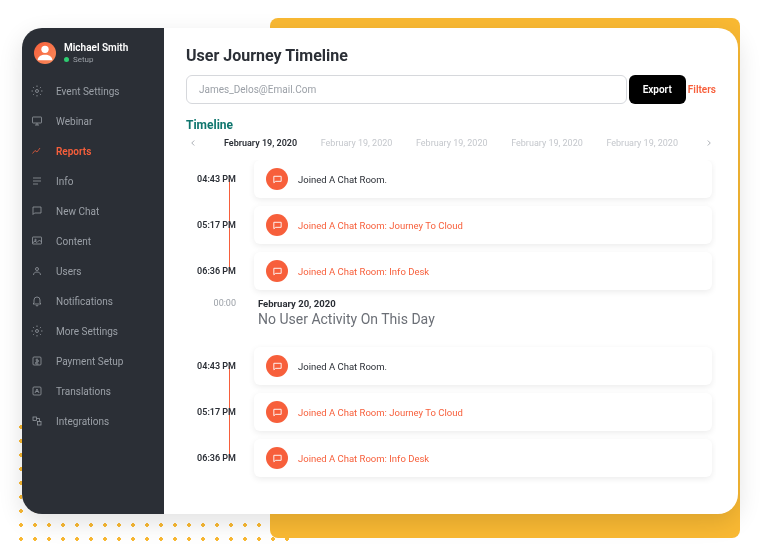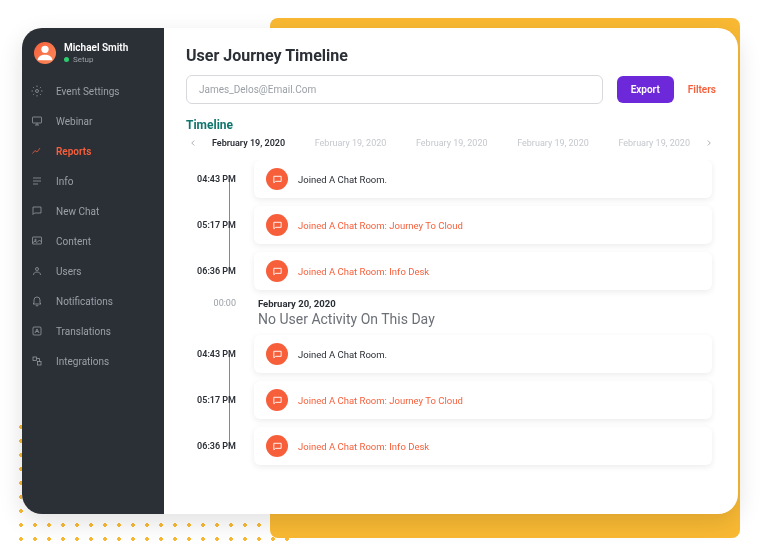--- a/index.html
+++ b/index.html
@@ -13,42 +13,42 @@
 .profile-info{display:flex;flex-direction:column;gap:2px}
 .profile-name{color:#fff;font-size:10px;font-weight:600}
 .status{display:flex;align-items:center;gap:4px;font-size:8px;color:#9ba0a7}
 .status-dot{width:5px;height:5px;border-radius:50%;background:#2ecc71}
 .nav-item{display:flex;align-items:center;gap:12px;padding:8px 8px;cursor:pointer}
 .nav-item.active{color:#f75f3b;font-weight:600}
 .nav-icon{width:14px;height:14px;display:flex;align-items:center;justify-content:center;flex-shrink:0}
 .nav-icon svg{width:12px;height:12px;stroke:currentColor;fill:none;stroke-width:1.5}
 .main{flex:1;padding:18px 22px;overflow:hidden;display:flex;flex-direction:column}
 .title{font-size:16px;font-weight:700;color:#2b2f36;margin-bottom:10px}
-.search-row{display:flex;gap:14px;align-items:center;margin-bottom:14px}
+.search-row{display:flex;gap:2px;margin-bottom:14px}
 .search-input{flex:1;border:1px solid #d6d8dc;border-radius:6px;padding:8px 12px;font-size:10px;color:#9ba0a7}
-.export-btn{background:#6d28d9;color:#fff;border:none;border-radius:6px;padding:8px 14px;font-size:10px;font-weight:600;cursor:pointer}
+.export-btn{background:#000000;color:#fff;border:none;border-radius:6px;padding:8px 14px;font-size:10px;font-weight:600;cursor:pointer}
 .filters-btn{background:none;border:none;color:#f75f3b;font-size:10px;font-weight:600;cursor:pointer}
 .section-label{font-size:12px;font-weight:700;color:#0f766e;margin-bottom:4px}
-.date-nav{display:flex;gap:8px;margin-bottom:10px}
+.date-nav{display:flex;gap:20px;margin-bottom:10px}
 .chevron{width:14px;height:14px;cursor:pointer;display:flex;align-items:center;justify-content:center;color:#9ba0a7}
 .chevron svg{width:10px;height:10px;stroke:currentColor;fill:none;stroke-width:2}
 .dates{flex:1;display:flex;justify-content:space-between;gap:8px;align-items:center;padding:0 4px}
 .date-tab{font-size:9px;color:#c4c7cc;white-space:nowrap;cursor:pointer}
 .date-tab.active{color:#2b2f36;font-weight:600}
 .timeline-body{flex:1;overflow-y:auto;padding-right:4px}
 .entry{display:flex;align-items:center;gap:18px;margin-bottom:8px;position:relative}
 .time-col{width:50px;text-align:right;font-size:9px;font-weight:600;color:#2b2f36;position:relative;flex-shrink:0}
 .entry:not(.no-line)::before{content:"";position:absolute;left:42.5px;top:50%;width:1px;height:calc(100% + 8px);background:#f75f3b}
 .entry.last-of-group::before{display:none}
 .card{flex:1;background:#fff;border-radius:6px;box-shadow:0 2px 6px rgba(0,0,0,0.08);padding:8px 12px;display:flex;align-items:center;gap:10px}
 .icon-circle{width:22px;height:22px;border-radius:50%;background:#f75f3b;display:flex;align-items:center;justify-content:center;color:#fff;flex-shrink:0}
 .icon-circle svg{width:11px;height:11px;stroke:#fff;fill:none;stroke-width:2}
 .card-text{font-size:9.5px;color:#2b2f36}
 .card-text.highlight{color:#f75f3b}
-.day-break{display:flex;gap:10px;margin:6px 0 8px}
+.day-break{display:flex;gap:10px;margin:6px 0 20px}
 .day-break .time-col{color:#9ba0a7;font-weight:400}
 .day-break-content{flex:1;padding-left:12px}
 .day-break-date{font-size:9.5px;font-weight:700;color:#2b2f36;margin-bottom:2px}
 .day-break-msg{font-size:14px;color:#6b6f76}
 .timeline-body::-webkit-scrollbar{width:0}
 </style>
 </head>
 <body>
 
 <div class="bg-yellow"></div>
@@ -134,20 +134,38 @@
           <span>Users</span>
         </div>
         <div class="nav-item">
           <span class="nav-icon">
             <svg viewBox="0 0 24 24">
               <path d="M6 16V10a6 6 0 0112 0v6l2 2H4z"></path>
               <path d="M10 20a2 2 0 004 0"></path>
             </svg>
           </span>
           <span>Notifications</span>
+        </div>
+        <div class="nav-item">
+          <span class="nav-icon">
+            <svg viewBox="0 0 24 24">
+              <circle cx="12" cy="12" r="3"></circle>
+              <path d="M12 1v3m0 16v3M4.2 4.2l2.1 2.1m11.4 11.4l2.1 2.1M1 12h3m16 0h3M4.2 19.8l2.1-2.1m11.4-11.4l2.1-2.1"></path>
+            </svg>
+          </span>
+          <span>More Settings</span>
+        </div>
+        <div class="nav-item">
+          <span class="nav-icon">
+            <svg viewBox="0 0 24 24">
+              <rect x="4" y="4" width="16" height="16" rx="2"></rect>
+              <path d="M12 7v10m-3-7h4a2 2 0 010 4h-2a2 2 0 000 4h4"></path>
+            </svg>
+          </span>
+          <span>Payment Setup</span>
         </div>
         <div class="nav-item">
           <span class="nav-icon">
             <svg viewBox="0 0 24 24">
               <rect x="4" y="4" width="16" height="16" rx="2"></rect>
               <path d="M8 16l4-8 4 8m-6-3h4"></path>
             </svg>
           </span>
           <span>Translations</span>
         </div>

